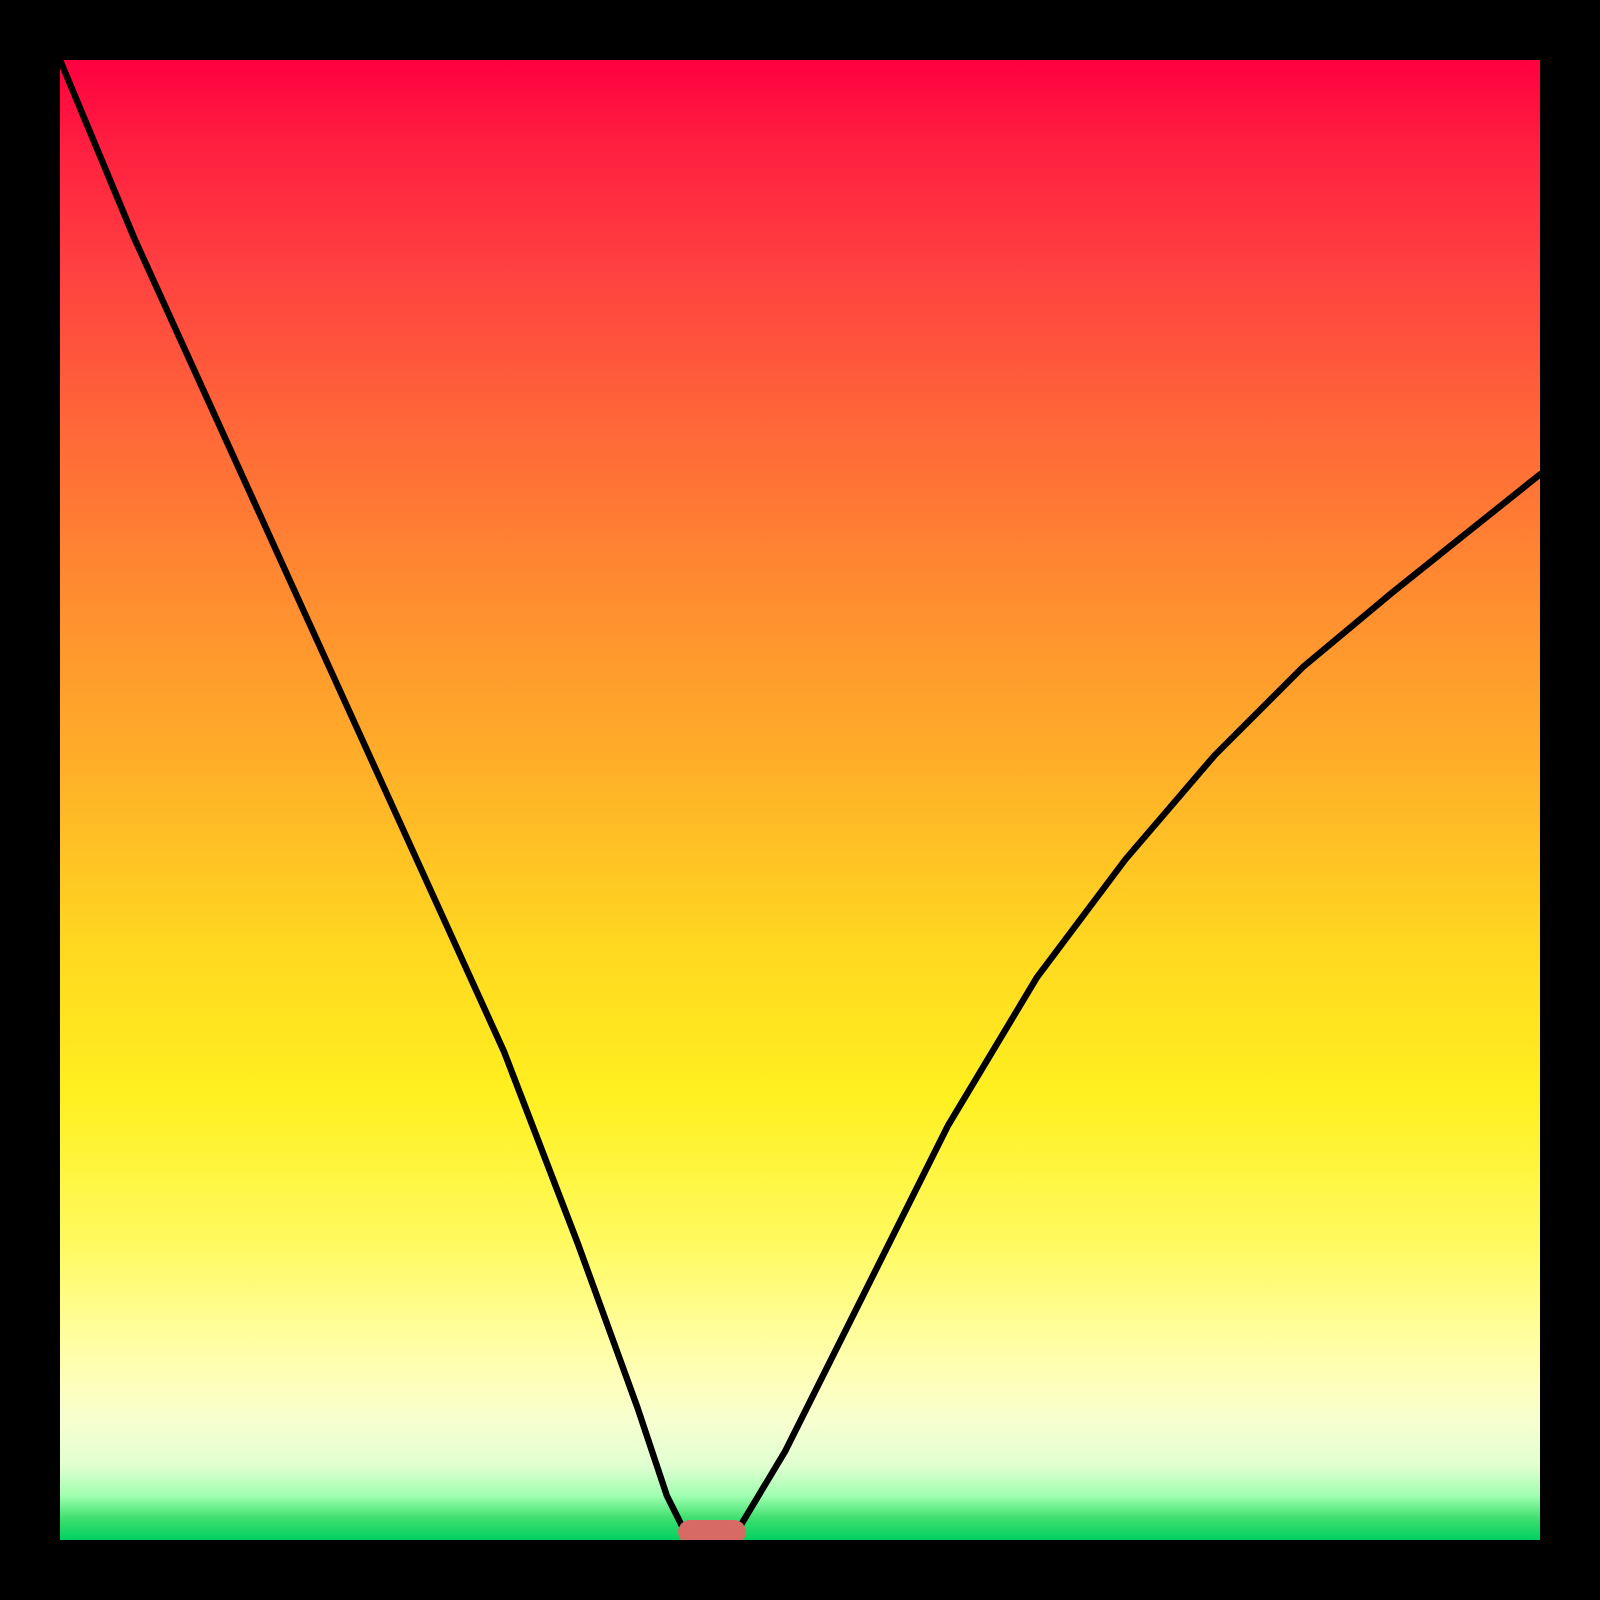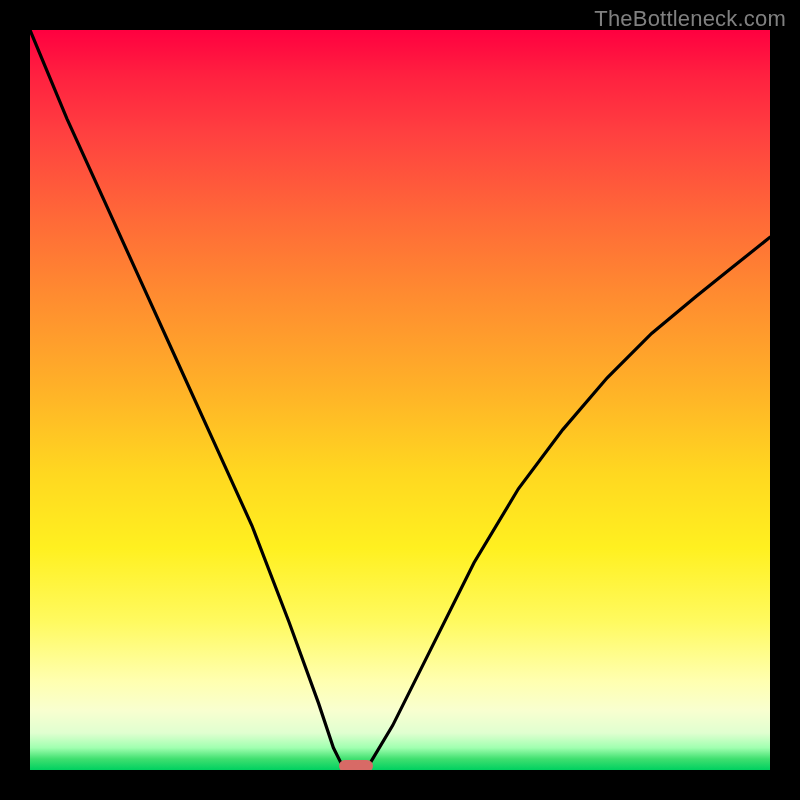--- a/index.html
+++ b/index.html
@@ -87,14 +87,13 @@
     <div class="gradient"></div>
 
     <svg class="curve-svg" viewBox="0 0 740 740" preserveAspectRatio="none">
       <path id="left-path" d="M0.0 0.0 L37.0 88.8 L74.0 170.2 L111.0 251.6 L148.0 333.0 L185.0 414.4 L222.0 495.8 L259.0 592.0 L288.6 673.4 L303.4 717.8 L310.8 732.6" stroke="#000000" stroke-width="3.2" fill="none" stroke-linecap="round"></path>
       <path id="right-path" d="M340.4 732.6 L362.6 695.6 L399.6 621.6 L444.0 532.8 L488.4 458.8 L532.8 399.6 L577.2 347.8 L621.6 303.4 L666.0 266.4 L703.0 236.8 L740.0 207.2" stroke="#000000" stroke-width="3.2" fill="none" stroke-linecap="round"></path>
     </svg>
 
     <div class="min-marker" id="min-marker" style="left: 325.6px; top: 736.3px;"></div>
   </div>
 
-  <div class="watermark">TheBottleneck.com</div>
 </div>
 
 </body></html>

